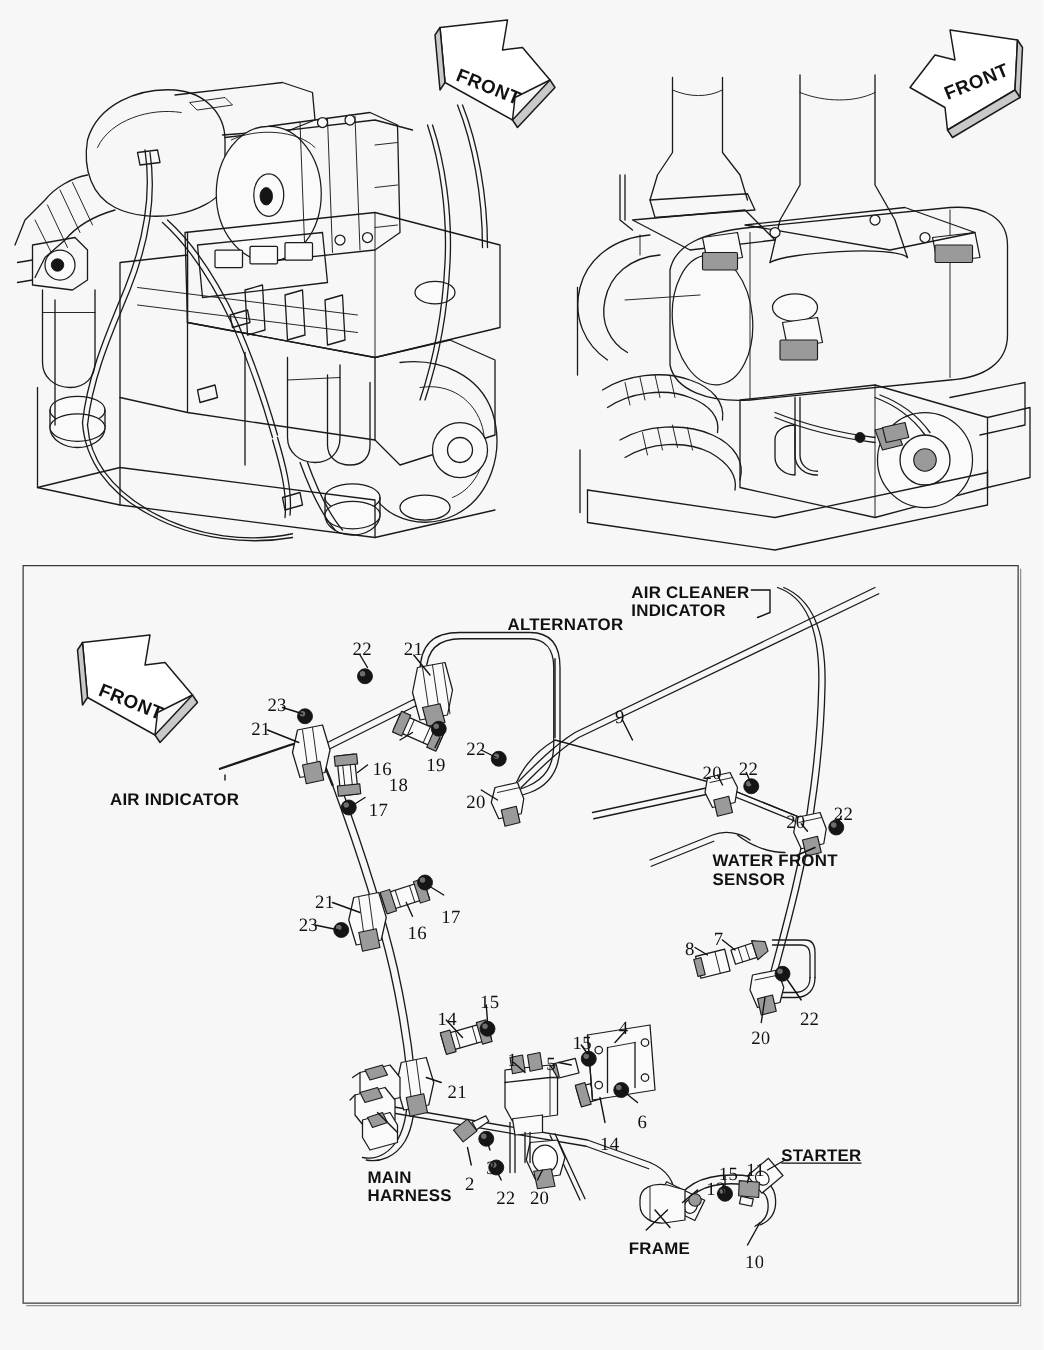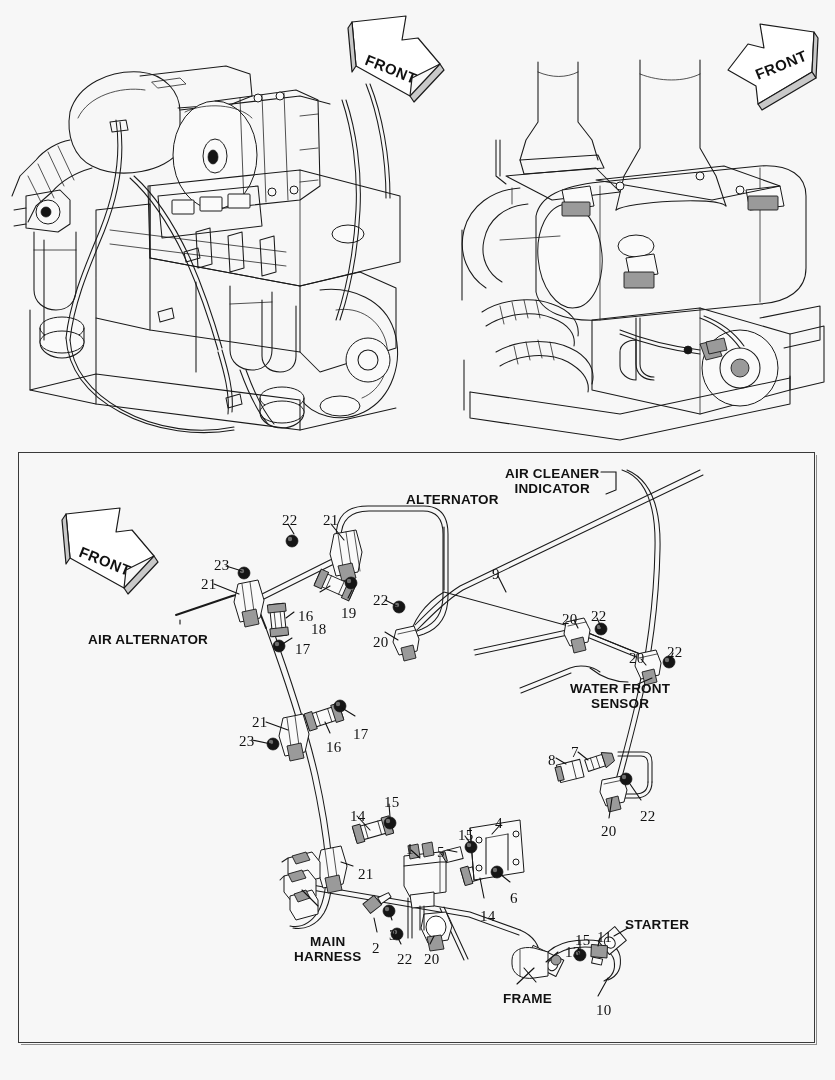--- a/index.html
+++ b/index.html
@@ -24,21 +24,21 @@
   .lbl{
     position:absolute;
     color:#111111;
     font-family:"Liberation Sans", sans-serif;
     white-space:pre;
     line-height:1.12;
     letter-spacing:0.2px;
     user-select:none;
   }
   .lbl-name{ font-size:13.5px; font-weight:700; }
-  .lbl-name.two{ text-align:center; }
+  .lbl-name.two{ text-align:left; }
   .lbl-num{ font-size:15px; font-weight:400;font-family:Liberation Serif, serif; }
   .panel-border{
     position:absolute;
     left:18px; top:452px;
     width:797px; height:591px;
     border:1.2px solid #3a3a3a;
     background:transparent;
     box-sizing:border-box;
   }
   .panel-border::after{
@@ -652,24 +652,24 @@
       <path class="arrowbody" d="M4 6 L 58 0 L 54 24 L 70 22 L 92 48 L 64 62 L 62 80 L 8 50 Z"></path>
       <path class="arrowside" d="M4 6 L 8 50 L 4 56 L 0 12 Z"></path>
       <path class="arrowside" d="M62 80 L 66 86 L 96 54 L 92 48 Z"></path>
       <text class="arrowtxt" transform="translate(16,48) rotate(22)">FRONT</text>
     </g>
   </svg>
 
   <div id="labels-root">
       <div class="lbl lbl-name two" style="left: 505px; top: 466px;"><div>AIR CLEANER</div><div>INDICATOR</div></div>
       <div class="lbl lbl-name" style="left: 406px; top: 492px;"><div>ALTERNATOR</div></div>
-      <div class="lbl lbl-name" style="left: 88px; top: 632px;"><div>AIR ALTERNATOR</div></div>
+      <div class="lbl lbl-name" style="left: 88px; top: 632px;"><div>AIR INDICATOR</div></div>
       <div class="lbl lbl-name two" style="left: 570px; top: 681px;"><div>WATER FRONT</div><div>SENSOR</div></div>
       <div class="lbl lbl-name two" style="left: 294px; top: 934px;"><div>MAIN</div><div>HARNESS</div></div>
-      <div class="lbl lbl-name" style="left: 625px; top: 917px;"><div>STARTER</div></div>
+      <div class="lbl lbl-name" style="left: 625px; top: 917px; text-decoration: underline;"><div>STARTER</div></div>
       <div class="lbl lbl-name" style="left: 503px; top: 991px;"><div>FRAME</div></div>
     </div>
   <div id="callouts-root">
       <div class="lbl lbl-num" style="left: 282px; top: 512px;">22</div>
       <div class="lbl lbl-num" style="left: 323px; top: 512px;">21</div>
       <div class="lbl lbl-num" style="left: 214px; top: 557px;">23</div>
       <div class="lbl lbl-num" style="left: 201px; top: 576px;">21</div>
       <div class="lbl lbl-num" style="left: 311px; top: 621px;">18</div>
       <div class="lbl lbl-num" style="left: 341px; top: 605px;">19</div>
       <div class="lbl lbl-num" style="left: 373px; top: 592px;">22</div>

